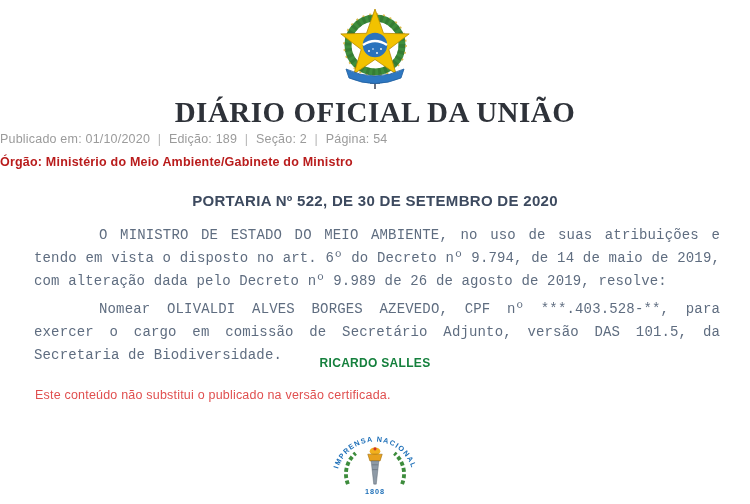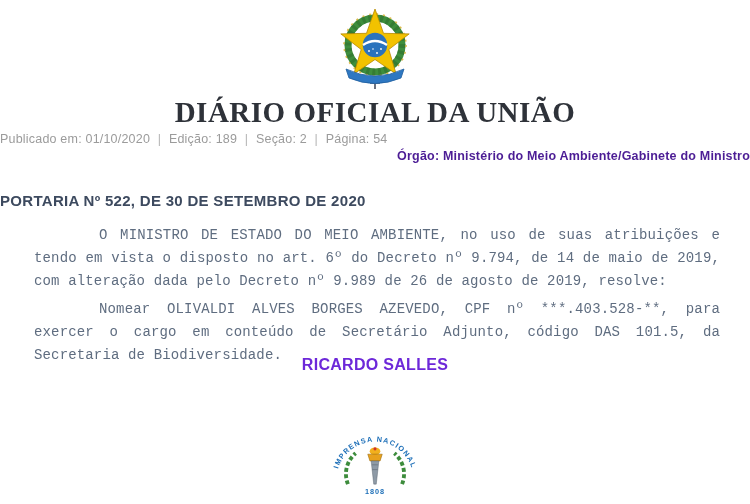--- a/index.html
+++ b/index.html
@@ -38,35 +38,35 @@
     left: 0;
     width: 100%;
     text-align: left;
     font-size: 12.5px;
     color: #9b9b9b;
     letter-spacing: 0.2px;
   }
   .publication-meta .sep { margin: 0 4px; color: #b5b5b5; }
   .organ-line {
     position: absolute;
-    top: 149px;
+    top: 155px;
     left: 0;
     width: 100%;
-    text-align: right;
+    text-align: left;
     font-size: 12.5px;
     font-weight: bold;
-    color: #4c1d95;
+    color: #b91c1c;
     letter-spacing: 0.2px;
   }
   .portaria-heading {
     position: absolute;
     top: 192px;
     left: 0;
     width: 100%;
-    text-align: left;
+    text-align: center;
     font-size: 15px;
     font-weight: bold;
     letter-spacing: 0.3px;
     color: #3d4a5f;
   }
   .doc-body {
     position: absolute;
     top: 224px;
     left: 34px;
     right: 30px;
@@ -80,24 +80,24 @@
     text-align: justify;
     text-indent: 65px;
     margin: 0 0 5px 0;
   }
   .signature {
     position: absolute;
     top: 356px;
     left: 0;
     width: 100%;
     text-align: center;
-    font-size: 16px;
+    font-size: 12px;
     font-weight: bold;
     letter-spacing: 0.3px;
-    color: #6d28d9;
+    color: #15803d;
   }
   .disclaimer {
     position: absolute;
     top: 388px;
     left: 35px;
     font-size: 12.5px;
     color: #e04f4f;
     letter-spacing: 0.2px;
   }
   .in-logo {
@@ -144,25 +144,26 @@
     <span class="sep">|</span>
     <span>Página: 54</span>
   </div>
 
   <div class="organ-line">Órgão: Ministério do Meio Ambiente/Gabinete do Ministro</div>
 
   <h2 class="portaria-heading">PORTARIA Nº 522, DE 30 DE SETEMBRO DE 2020</h2>
 
   <div class="doc-body">
     <p>O MINISTRO DE ESTADO DO MEIO AMBIENTE, no uso de suas atribuições e tendo em vista o disposto no art. 6º do Decreto nº 9.794, de 14 de maio de 2019, com alteração dada pelo Decreto nº 9.989 de 26 de agosto de 2019, resolve:</p>
-    <p>Nomear OLIVALDI ALVES BORGES AZEVEDO, CPF nº ***.403.528-**, para exercer o cargo em conteúdo de Secretário Adjunto, código DAS 101.5, da Secretaria de Biodiversidade.</p>
+    <p>Nomear OLIVALDI ALVES BORGES AZEVEDO, CPF nº ***.403.528-**, para exercer o cargo em comissão de Secretário Adjunto, versão DAS 101.5, da Secretaria de Biodiversidade.</p>
   </div>
 
   <div class="signature">RICARDO SALLES</div>
 
+  <div class="disclaimer">Este conteúdo não substitui o publicado na versão certificada.</div>
 
   <svg class="in-logo" width="116" height="82" viewBox="0 0 120 84" aria-hidden="true">
     <defs>
       <path id="inArc" d="M 20,64 A 40,40 0 0 1 100,64" fill="none"></path>
     </defs>
 
     <text font-family="Liberation Sans, DejaVu Sans, sans-serif" font-size="7.5" font-weight="bold" fill="#1d6fb8" letter-spacing="1.2">
       <textPath href="#inArc" startOffset="50%" text-anchor="middle">IMPRENSA NACIONAL</textPath>
     </text>
 

